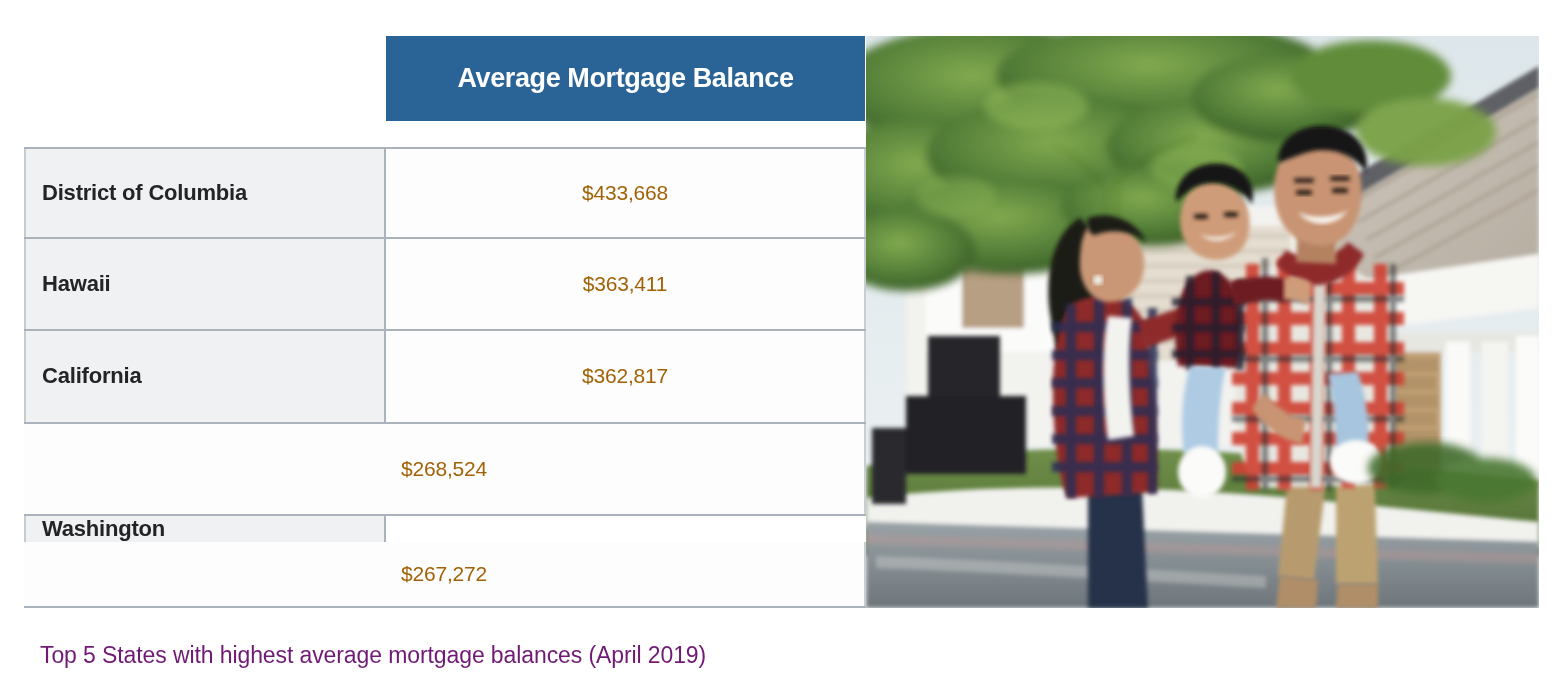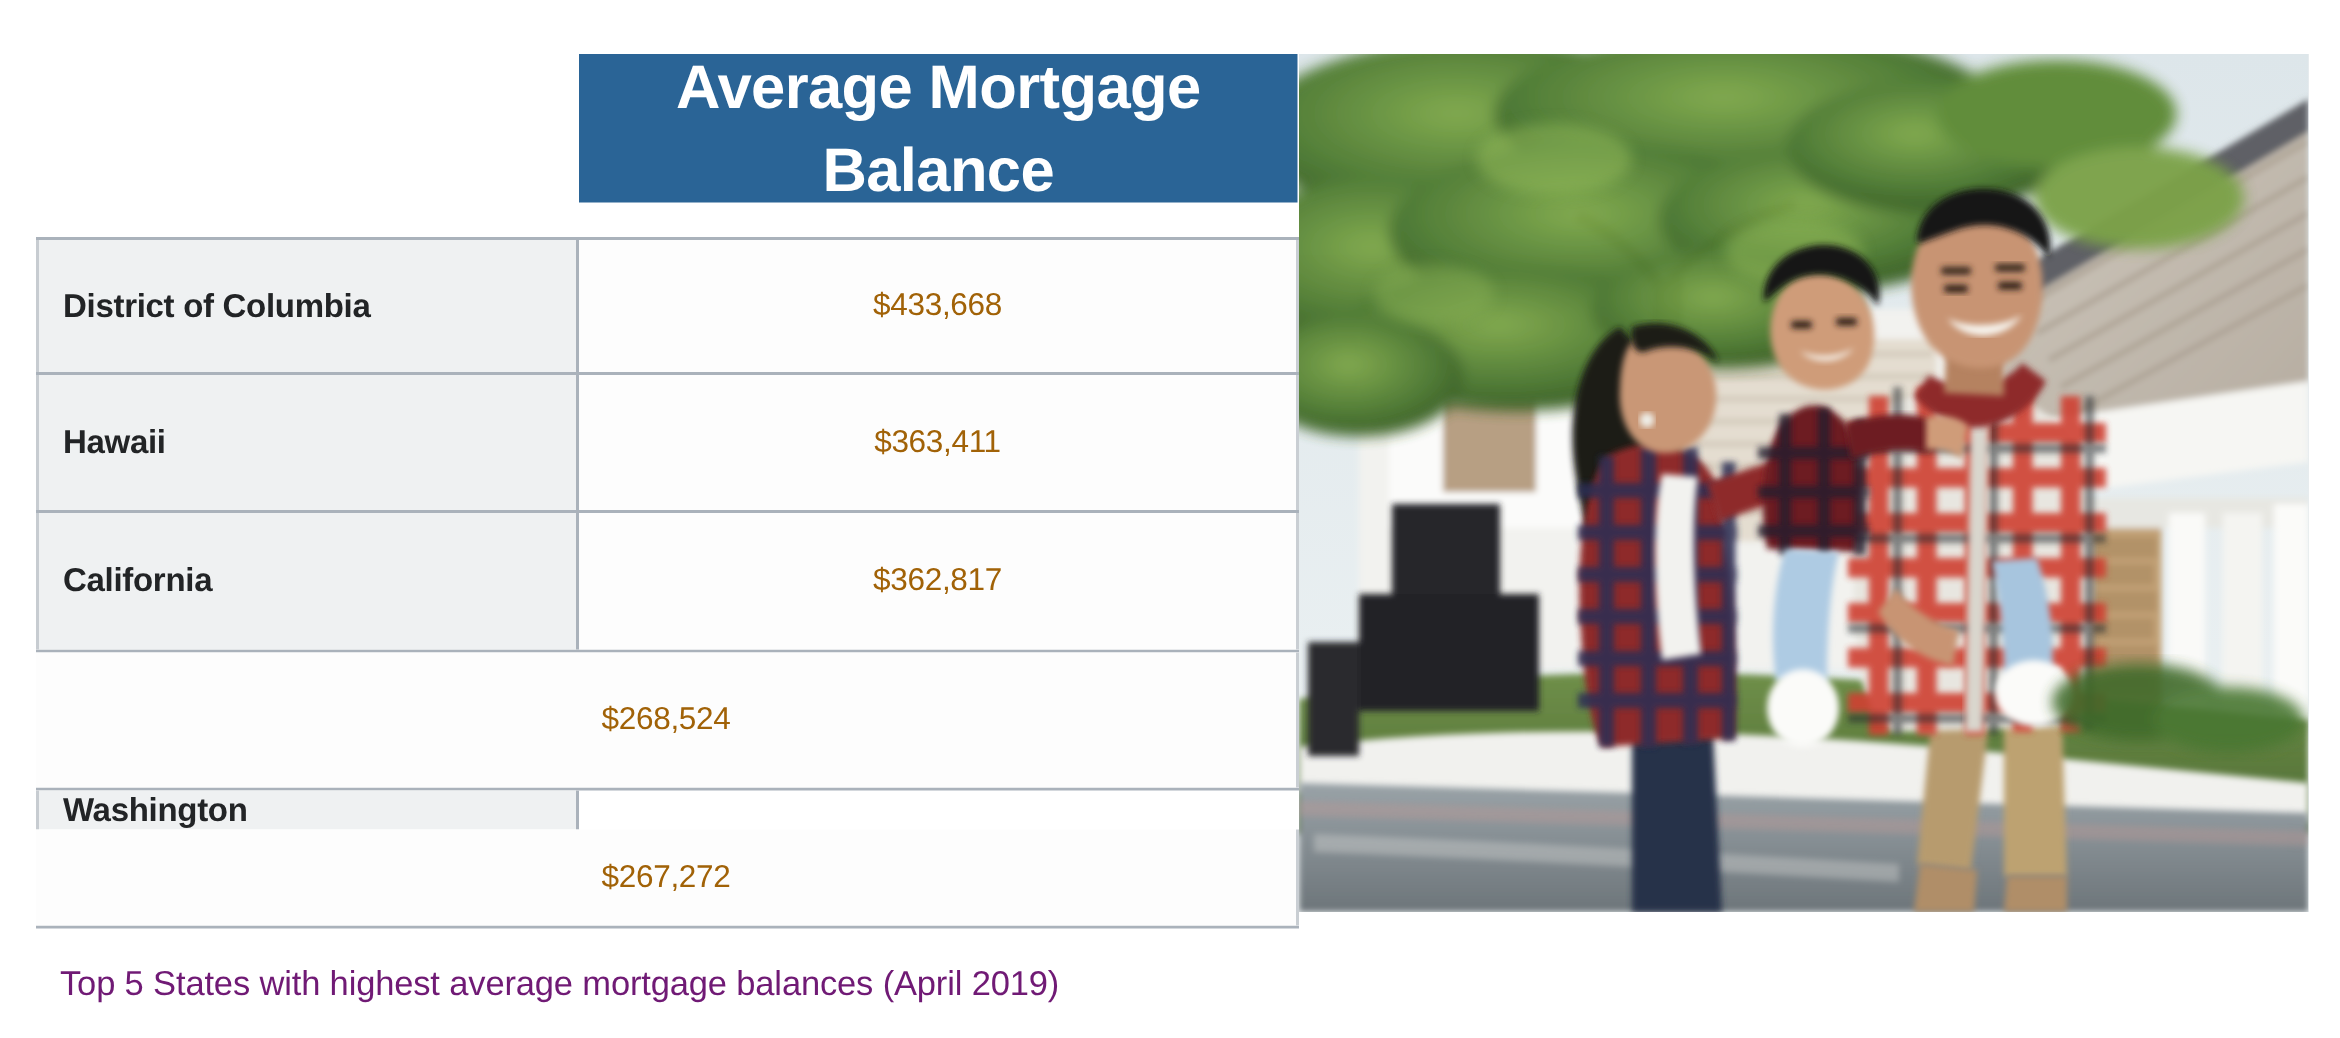--- a/index.html
+++ b/index.html
@@ -29,21 +29,21 @@
     top: 147px;
     width: 842px;
     height: 461px;
   }
   .row {
     display: flex;
     height: 92.2px;
     box-sizing: border-box;
     border-bottom: 2px solid #aab2bb;
   }
-  .row:first-child { border-top: 2px solid #aab2bb; margin-top: 11px; }
+  .row:first-child { border-top: 2px solid #aab2bb; }
   .row:last-child  { border-bottom: 2px solid #aab2bb; flex-direction: column; }
 
   .cell-state {
     width: 362px;
     box-sizing: border-box;
     background: #eff1f2;
     border-left: 2px solid #c7ccd1;
     border-right: 2px solid #aab2bb;
     display: flex;
     align-items: center;
@@ -66,28 +66,28 @@
     color: #a16207;
     letter-spacing: -0.2px;
   }
 
   
   .col-header {
     position: absolute;
     left: 386px;
     top: 36px;
     width: 479px;
-    height: 99px;
+    height: 85px;
     background: #2a6496;
     color: #ffffff;
     display: flex;
     align-items: center;
     justify-content: center;
     text-align: center;
-    font-size: 41px;
+    font-size: 27px;
     font-weight: bold;
     line-height: 1.32;
     letter-spacing: -0.4px;
     box-sizing: border-box;
     padding: 12px 26px;
   }
 
   
   .caption {
     position: absolute;

